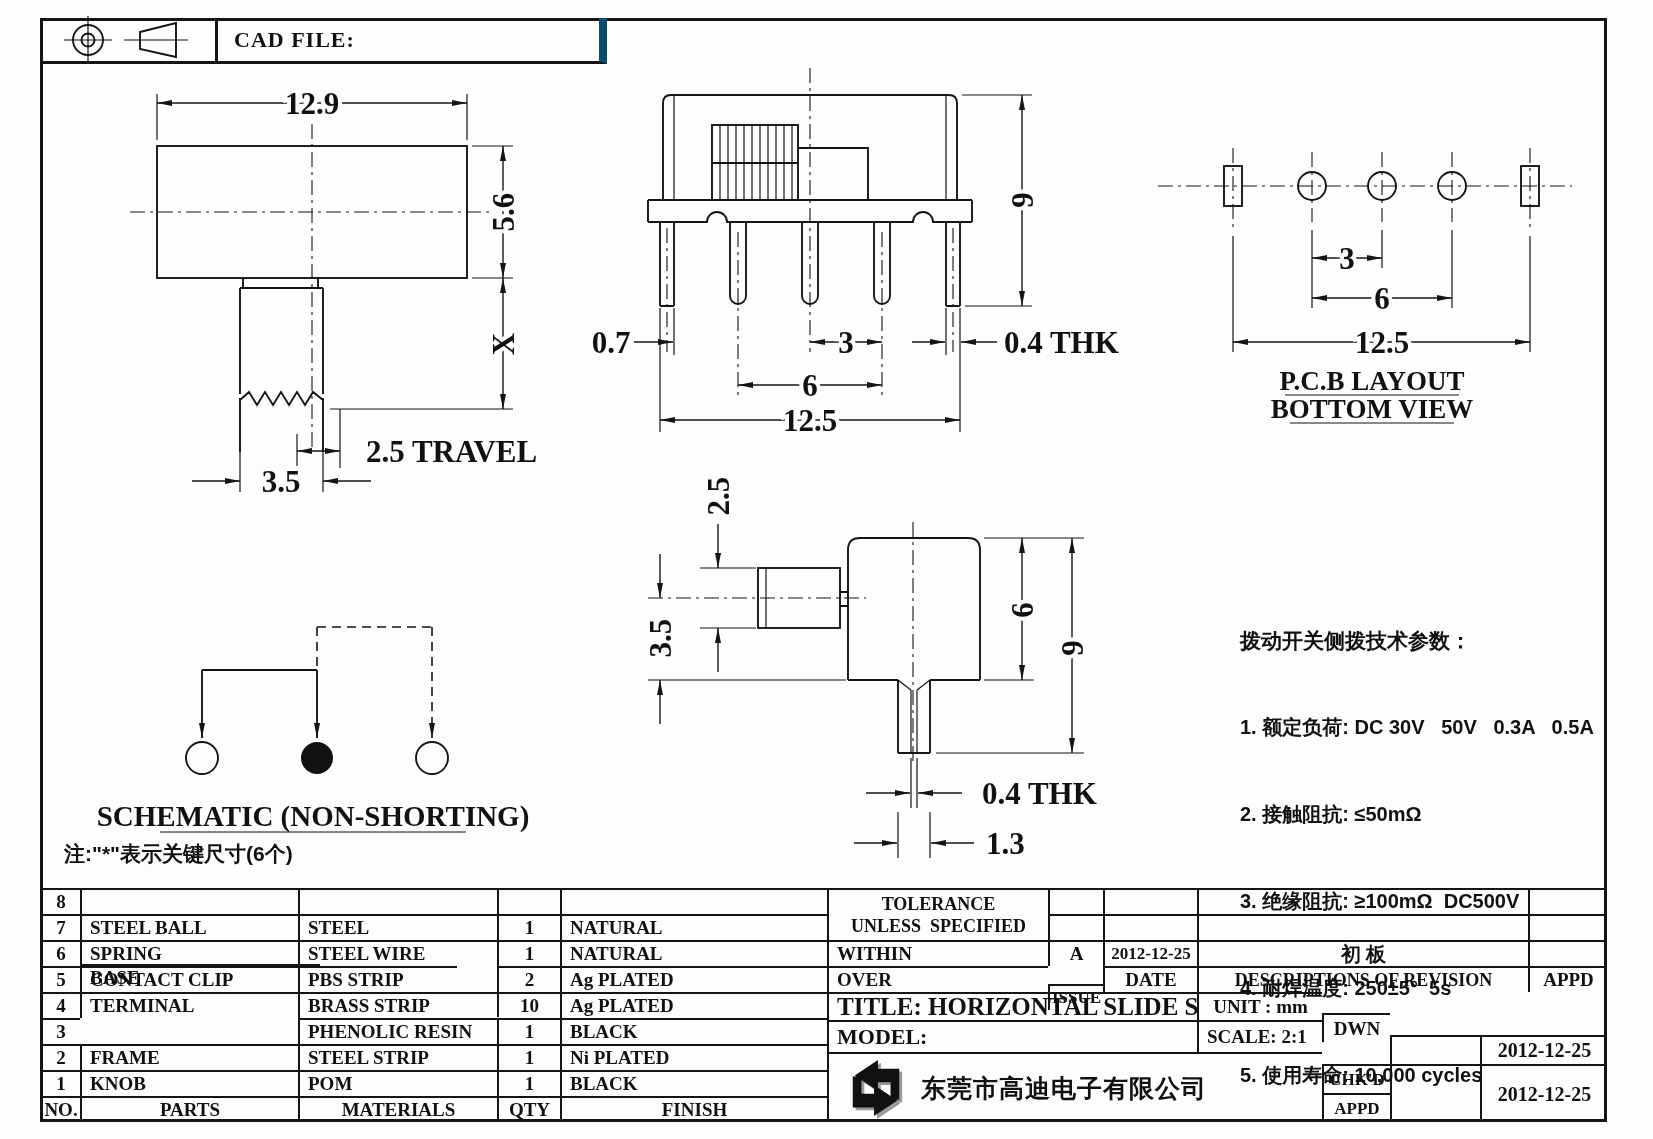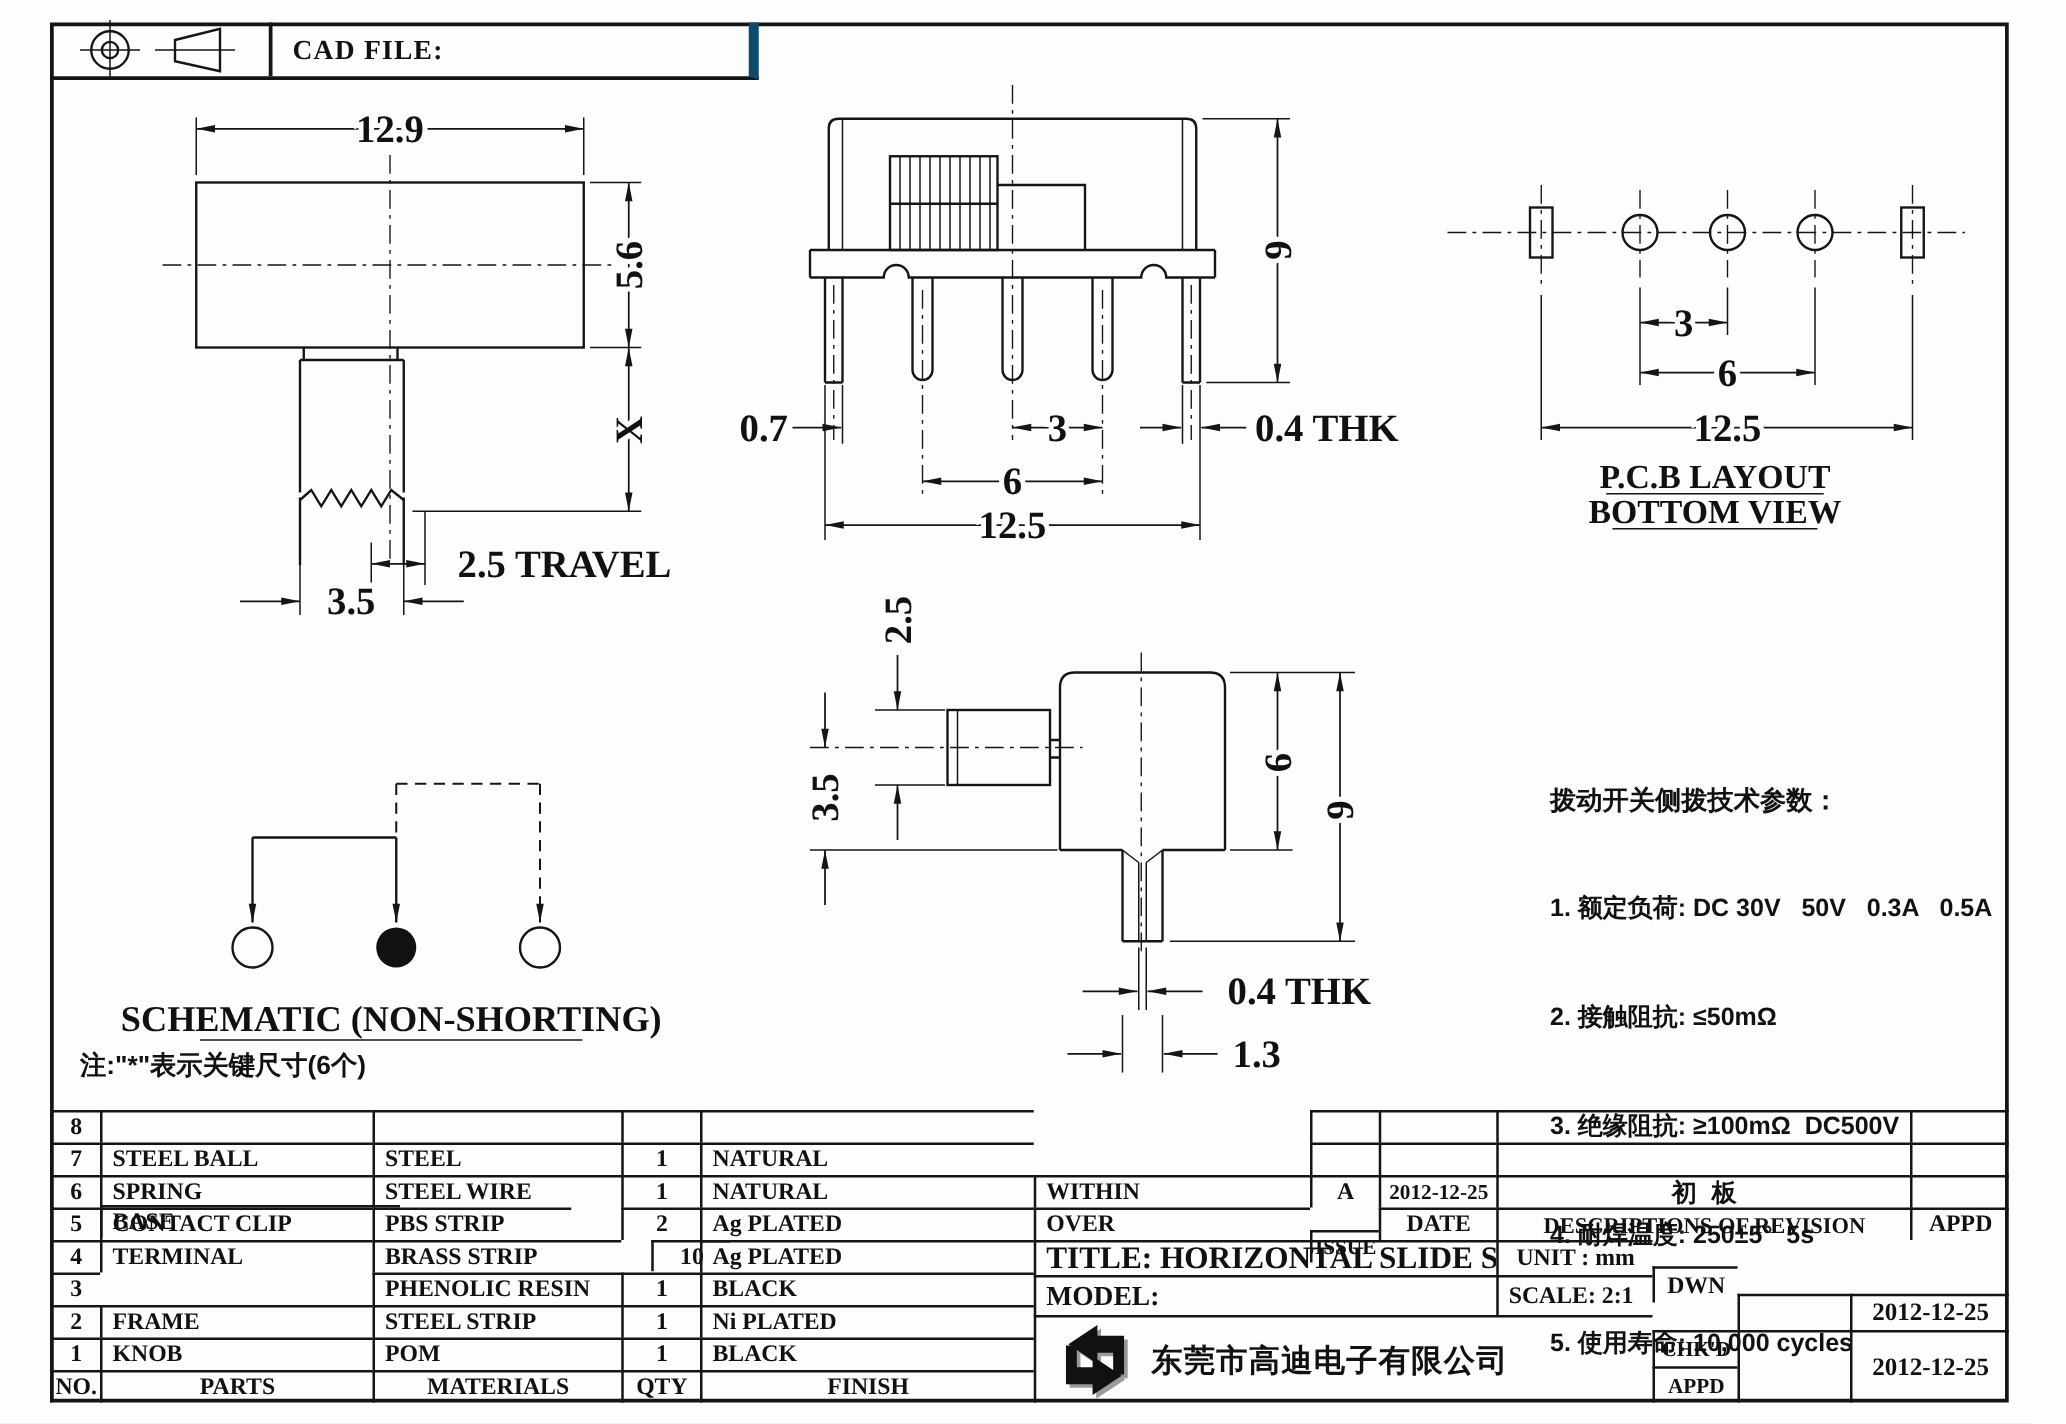--- a/index.html
+++ b/index.html
@@ -244,21 +244,21 @@
 
   <div class="cell ctr" style="left:40px;top:966px;width:40px;height:26px">5</div>
   <div class="cell pl" style="left:80px;top:966px;width:218px;height:26px">CONTACT CLIP</div>
   <div class="cell pl" style="left:298px;top:966px;width:159px;height:26px">PBS STRIP</div>
   <div class="cell ctr" style="left:497px;top:966px;width:63px;height:26px">2</div>
   <div class="cell pl" style="left:560px;top:966px;width:267px;height:26px">Ag PLATED</div>
 
   <div class="cell ctr" style="left:40px;top:992px;width:40px;height:26px">4</div>
   <div class="cell pl" style="left:80px;top:992px;width:218px;height:26px">TERMINAL</div>
   <div class="cell pl" style="left:298px;top:992px;width:199px;height:26px">BRASS STRIP</div>
-  <div class="cell ctr" style="left:521px;top:992px;width:63px;height:25px">10</div>
+  <div class="cell ctr" style="left:497px;top:992px;width:63px;height:25px">10</div>
   <div class="cell pl" style="left:560px;top:992px;width:267px;height:26px">Ag PLATED</div>
 
   <div class="cell ctr" style="left:40px;top:1018px;width:40px;height:26px">3</div>
   <div class="cell pl" style="left:80px;top:964px;width:240px;height:26px">BASE</div>
   <div class="cell pl" style="left:298px;top:1018px;width:199px;height:26px">PHENOLIC RESIN</div>
   <div class="cell ctr" style="left:497px;top:1018px;width:63px;height:26px">1</div>
   <div class="cell pl" style="left:560px;top:1018px;width:267px;height:26px">BLACK</div>
 
   <div class="cell ctr" style="left:40px;top:1044px;width:40px;height:26px">2</div>
   <div class="cell pl" style="left:80px;top:1044px;width:218px;height:26px">FRAME</div>
@@ -271,33 +271,37 @@
   <div class="cell pl" style="left:298px;top:1070px;width:199px;height:26px">POM</div>
   <div class="cell ctr" style="left:497px;top:1070px;width:63px;height:26px">1</div>
   <div class="cell pl" style="left:560px;top:1070px;width:267px;height:26px">BLACK</div>
 
   <div class="cell ctr" style="left:40px;top:1096px;width:40px;height:26px">NO.</div>
   <div class="cell ctr" style="left:80px;top:1096px;width:218px;height:26px">PARTS</div>
   <div class="cell ctr" style="left:298px;top:1096px;width:199px;height:26px">MATERIALS</div>
   <div class="cell ctr" style="left:497px;top:1096px;width:63px;height:26px">QTY</div>
   <div class="cell ctr" style="left:560px;top:1096px;width:267px;height:26px">FINISH</div>
 
+  <div class="cell ctr tol" style="left:827px;top:888px;width:221px;height:52px">
+    <div>TOLERANCE</div>
+    <div>UNLESS  SPECIFIED</div>
+  </div>
   <div class="cell pl" style="left:827px;top:940px;width:221px;height:26px">WITHIN</div>
   <div class="cell pl" style="left:827px;top:966px;width:221px;height:26px">OVER</div>
   <div class="cell" style="left:1048px;top:888px;width:55px;height:26px"></div>
   <div class="cell" style="left:1048px;top:914px;width:55px;height:26px"></div>
   <div class="cell ctr" style="left:1048px;top:940px;width:55px;height:26px">A</div>
   <div class="cell ctr" style="left:1048px;top:984px;width:55px;height:26px;font-size:17px">ISSUE</div>
   <div class="cell" style="left:1103px;top:888px;width:94px;height:26px"></div>
   <div class="cell" style="left:1103px;top:914px;width:94px;height:26px"></div>
   <div class="cell ctr" style="left:1103px;top:940px;width:94px;height:26px;font-size:17px">2012-12-25</div>
   <div class="cell ctr" style="left:1103px;top:966px;width:94px;height:26px">DATE</div>
   <div class="cell" style="left:1197px;top:888px;width:331px;height:26px"></div>
   <div class="cell" style="left:1197px;top:914px;width:331px;height:26px"></div>
-  <div class="cell ctr" style="left:1197px;top:940px;width:331px;height:26px;font-family:Liberation Mono, monospace;font-size:20px">初 板</div>
+  <div class="cell ctr" style="left:1197px;top:940px;width:331px;height:26px;font-family:Liberation Serif, serif;font-size:20px">初 板</div>
   <div class="cell ctr" style="left:1197px;top:966px;width:331px;height:26px;font-size:18px">DESCRIPTIONS OF REVISION</div>
   <div class="cell" style="left:1528px;top:888px;width:79px;height:26px"></div>
   <div class="cell" style="left:1528px;top:914px;width:79px;height:26px"></div>
   <div class="cell" style="left:1528px;top:940px;width:79px;height:26px"></div>
   <div class="cell ctr" style="left:1528px;top:966px;width:79px;height:26px">APPD</div>
 
   <div class="cell pl" style="left:827px;top:992px;width:370px;height:28px;font-size:25px">TITLE: HORIZONTAL SLIDE SWITCH</div>
   <div class="cell ctr" style="left:1197px;top:992px;width:125px;height:28px">UNIT : mm</div>
   <div class="cell pl" style="left:827px;top:1020px;width:370px;height:32px;font-size:22px">MODEL:</div>
   <div class="cell pl" style="left:1197px;top:1020px;width:125px;height:32px">SCALE: 2:1</div>

